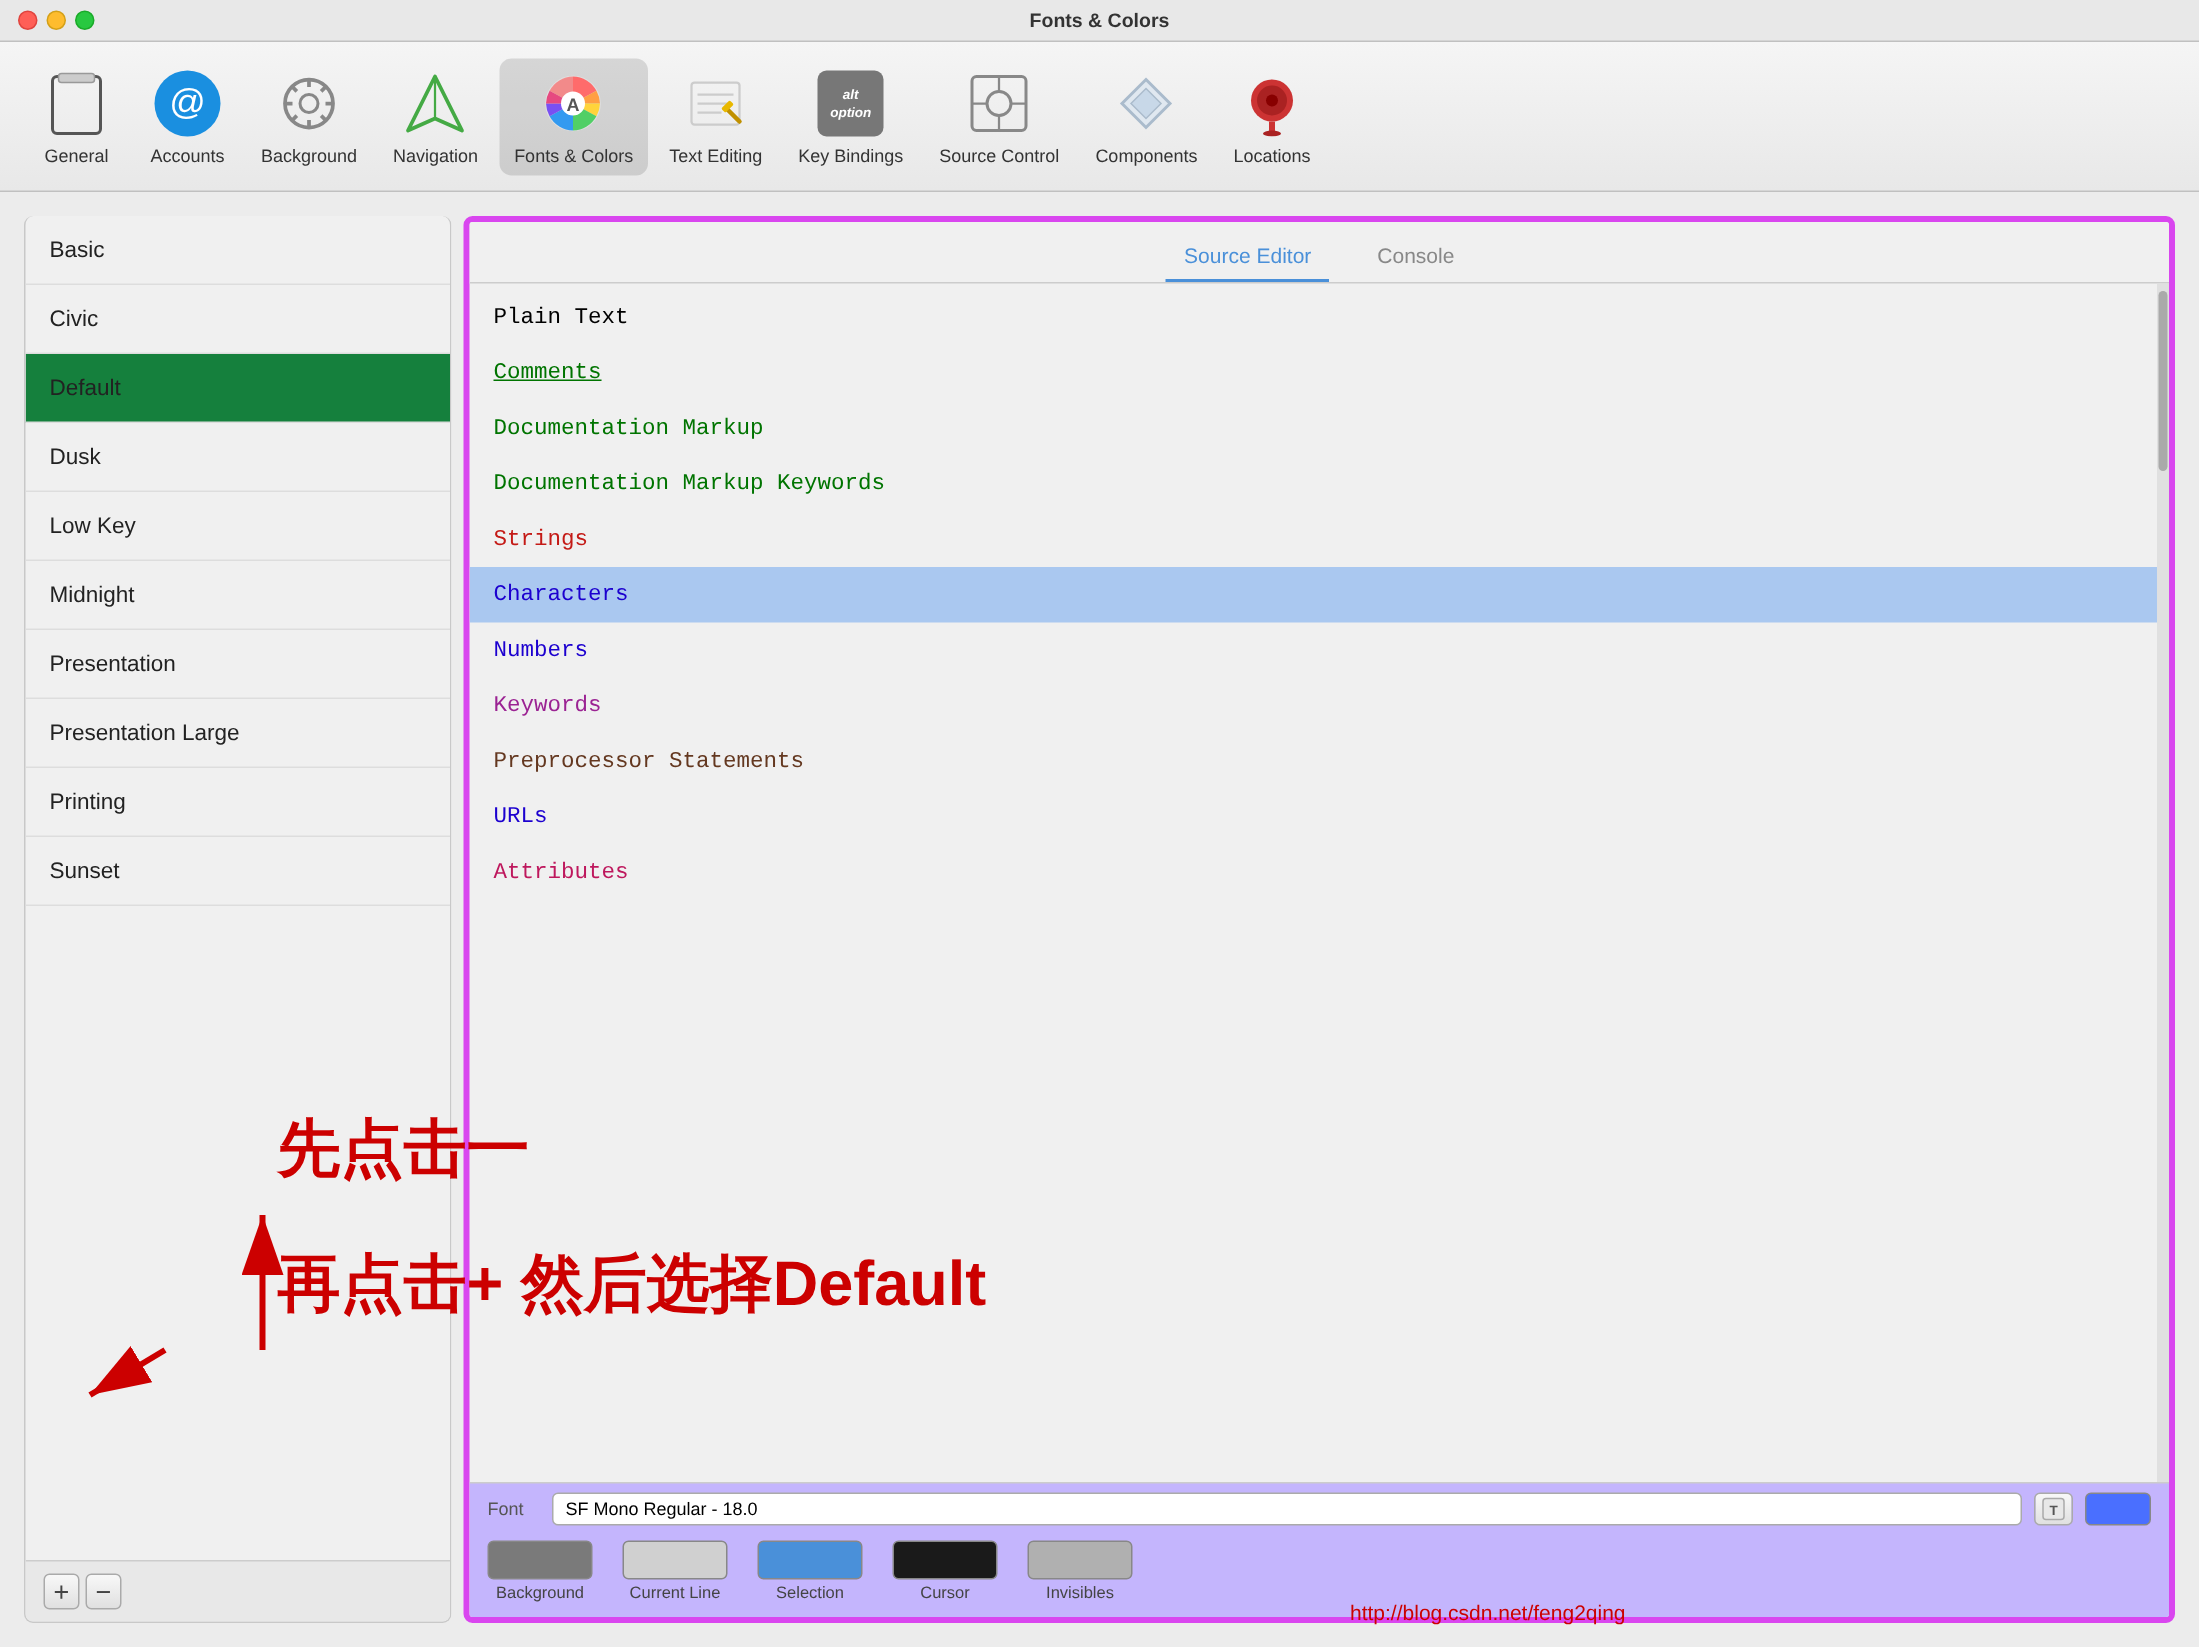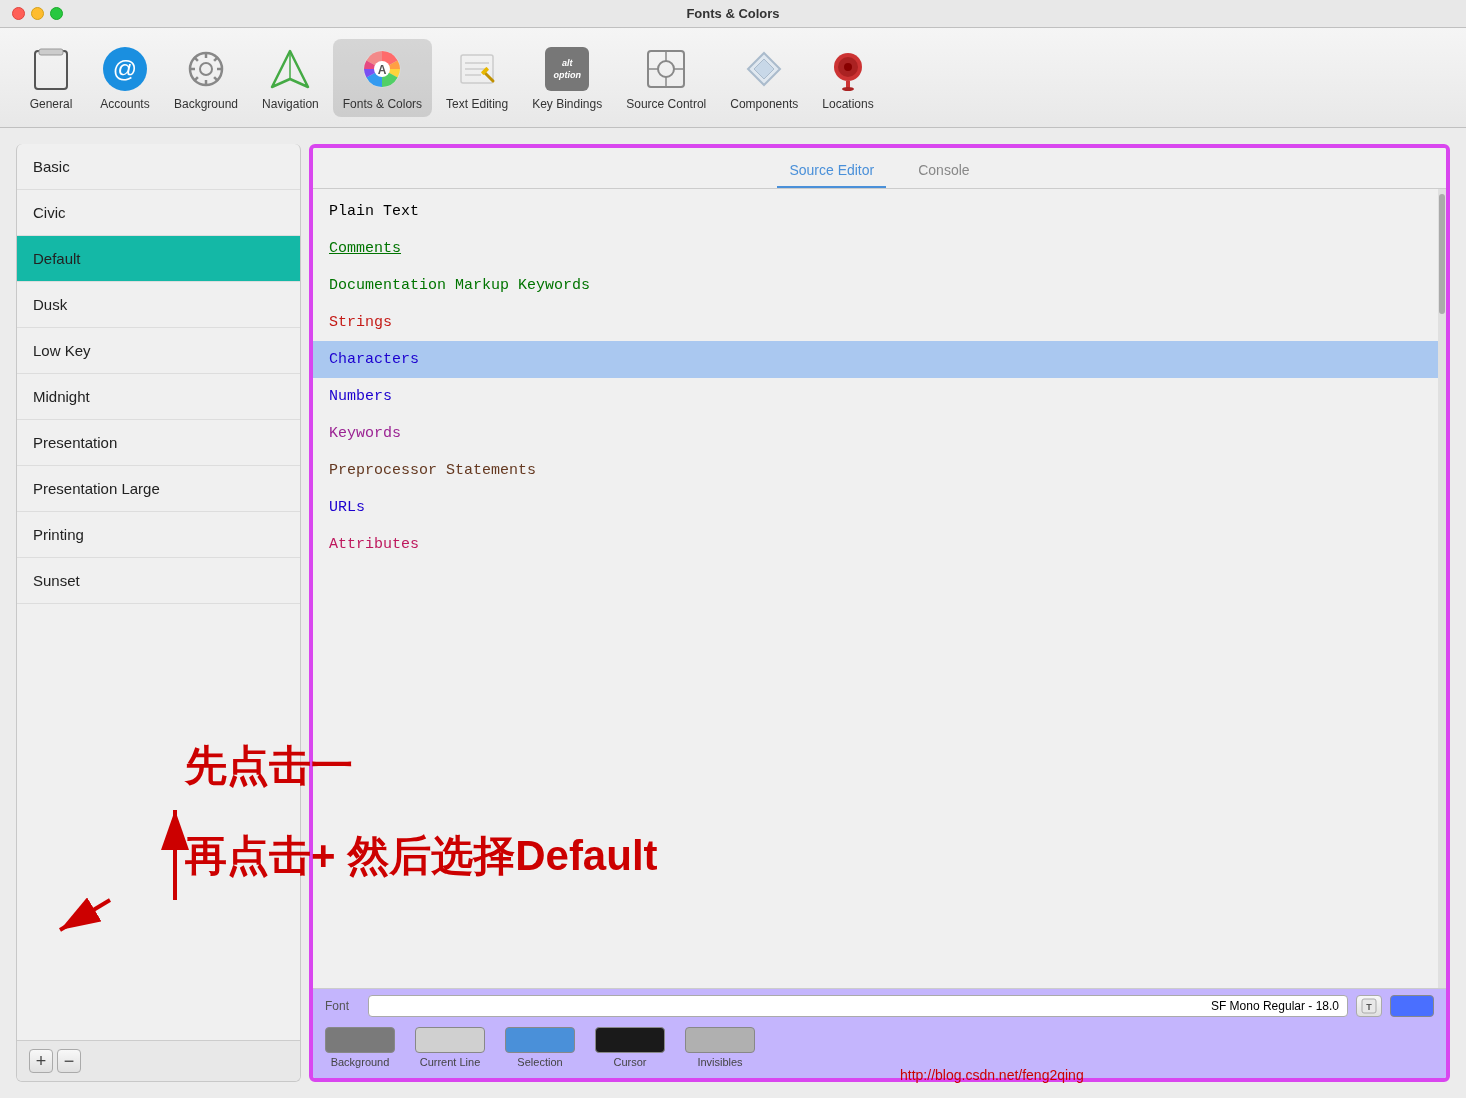--- a/index.html
+++ b/index.html
@@ -103,21 +103,21 @@
       flex: 1;
       overflow-y: auto;
     }
     .theme-item {
       padding: 14px 16px;
       font-size: 15px;
       color: #222;
       cursor: pointer;
       border-bottom: 1px solid #ddd;
     }
-    .theme-item.selected { background: #14b8a6; }
+    .theme-item.selected { background: #15803d; }
     .theme-list-bottom {
       padding: 8px 12px;
       border-top: 1px solid #ccc;
       display: flex;
       gap: 4px;
       background: #e8e8e8;
     }
     .add-remove-btn {
       width: 24px;
       height: 24px;
@@ -201,21 +201,21 @@
       color: #555;
       min-width: 35px;
     }
     .font-value {
       flex: 1;
       background: white;
       border: 1px solid #aaa;
       border-radius: 4px;
       padding: 3px 8px;
       font-size: 12px;
-      text-align: right;
+      text-align: left;
     }
     .font-btn {
       width: 26px;
       height: 22px;
       background: linear-gradient(to bottom, #f8f8f8, #e0e0e0);
       border: 1px solid #aaa;
       border-radius: 4px;
       display: flex;
       align-items: center;
       justify-content: center;
@@ -451,20 +451,21 @@
   <div class="right-panel">
 
     <div class="tab-bar">
       <div class="tab active">Source Editor</div>
       <div class="tab">Console</div>
     </div>
 
     <div class="syntax-list">
       <div class="syntax-item" style="color:#000000;font-family:'Menlo','Monaco','Courier New',monospace;">Plain Text</div>
       <div class="syntax-item" style="color:#007400;font-family:'Menlo','Monaco','Courier New',monospace;text-decoration:underline;">Comments</div>
+      <div class="syntax-item" style="color:#007400;font-family:'Menlo','Monaco','Courier New',monospace;">Documentation Markup</div>
       <div class="syntax-item" style="color:#007400;font-family:'Menlo','Monaco','Courier New',monospace;">Documentation Markup Keywords</div>
       <div class="syntax-item" style="color:#c41a16;font-family:'Menlo','Monaco','Courier New',monospace;">Strings</div>
       <div class="syntax-item selected" style="color:#1c00cf;font-family:'Menlo','Monaco','Courier New',monospace;">Characters</div>
       <div class="syntax-item" style="color:#1c00cf;font-family:'Menlo','Monaco','Courier New',monospace;">Numbers</div>
       <div class="syntax-item" style="color:#9b2393;font-family:'Menlo','Monaco','Courier New',monospace;">Keywords</div>
       <div class="syntax-item" style="color:#643820;font-family:'Menlo','Monaco','Courier New',monospace;">Preprocessor Statements</div>
       <div class="syntax-item" style="color:#1c00cf;font-family:'Menlo','Monaco','Courier New',monospace;">URLs</div>
       <div class="syntax-item" style="color:#be185d;font-family:'Menlo','Monaco','Courier New',monospace;">Attributes</div>
 
       <div class="scrollbar-track">

